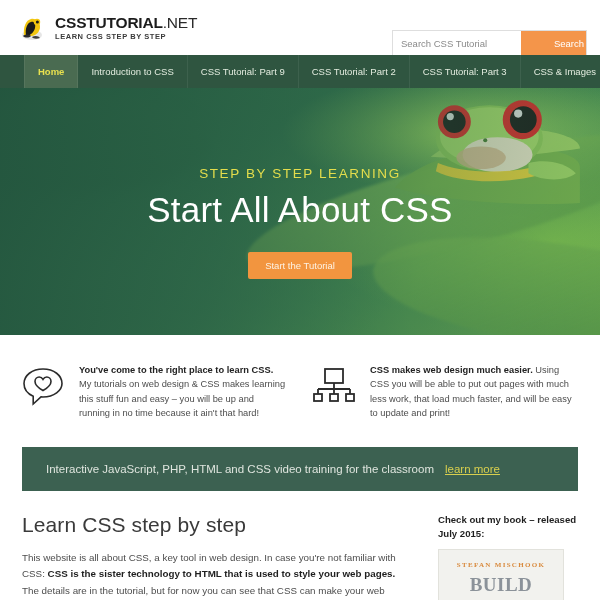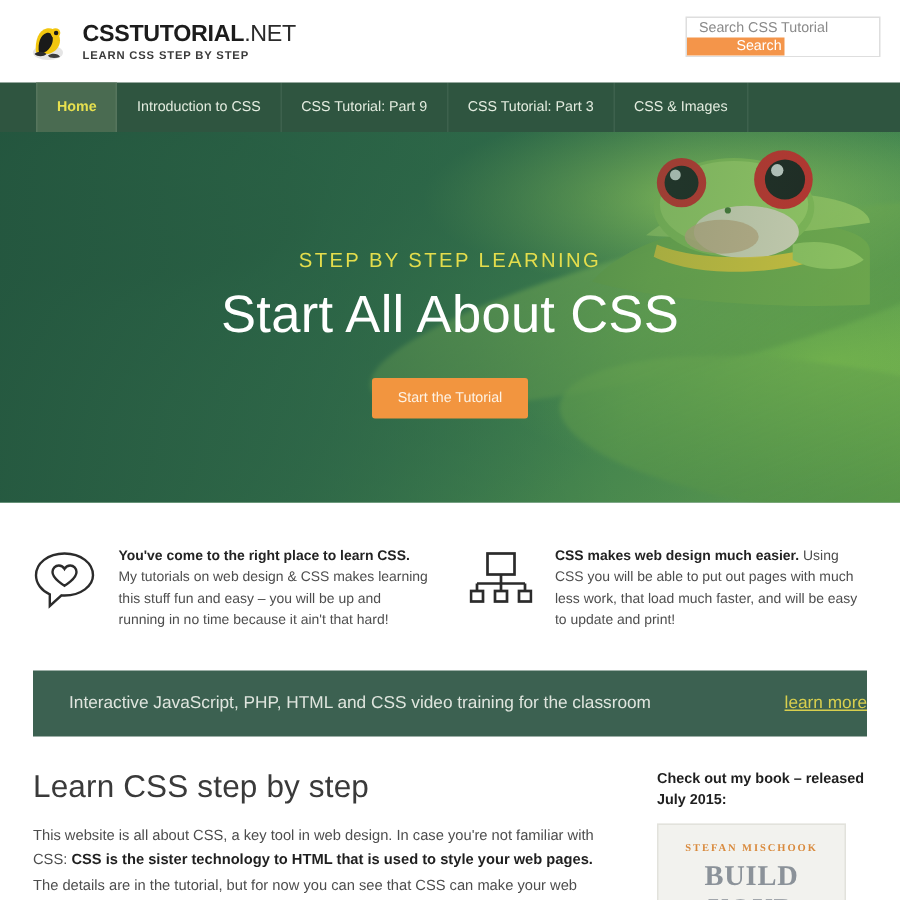--- a/index.html
+++ b/index.html
@@ -36,25 +36,24 @@
     font-weight: bold;
     letter-spacing: 0.55px;
     color: #3a3a3a;
     display: block;
     margin-top: 2px;
   }
 
   .search-wrap {
     position: absolute;
     right: 14px;
-    top: 12px;
+    top: 31px;
     display: flex;
     height: 25px;
     box-shadow: 0 0 0 1px #dedede;
-    flex-direction: column;
   }
   .search-input {
     width: 128px;
     height: 25px;
     border: 0;
     outline: none;
     padding: 0 8px;
     font-family: "Liberation Sans", sans-serif;
     font-size: 9.5px;
     color: #6d6d6d;
@@ -197,21 +196,20 @@
   .feature-text b { color: #232323; font-weight: bold; }
 
   
   .promo-wrap { padding: 4px 22px 0 22px; }
   .promo {
     background: #3c6151;
     height: 44px;
     display: flex;
     align-items: center;
     padding-left: 24px;
-    justify-content: space-between;
   }
   .promo-text { font-size: 11.5px; color: #dfe5de; }
   .promo-link {
     font-size: 11.5px;
     color: #d8cf4e;
     text-decoration: underline;
     margin-left: 11px;
     cursor: pointer;
   }
 
@@ -298,20 +296,21 @@
   <div class="search-wrap">
     <input class="search-input" type="text" placeholder="Search CSS Tutorial" style="">
     <button class="search-btn">Search</button>
   </div>
 </div>
 
 <nav class="nav" id="nav">
     <div class="nav-item active">Home</div>
     <div class="nav-item">Introduction to CSS</div>
     <div class="nav-item">CSS Tutorial: Part 9</div>
+    <div class="nav-item">CSS Tutorial: Part 2</div>
     <div class="nav-item">CSS Tutorial: Part 3</div>
     <div class="nav-item">CSS &amp; Images</div>
   </nav>
 
 <div class="hero">
   <div class="hero-photo">
     <div class="leaf-bg"></div>
     <div class="leaf-blade blade3"></div>
     <div class="leaf-blade blade1"></div>
     <div class="leaf-blade blade2"></div>

